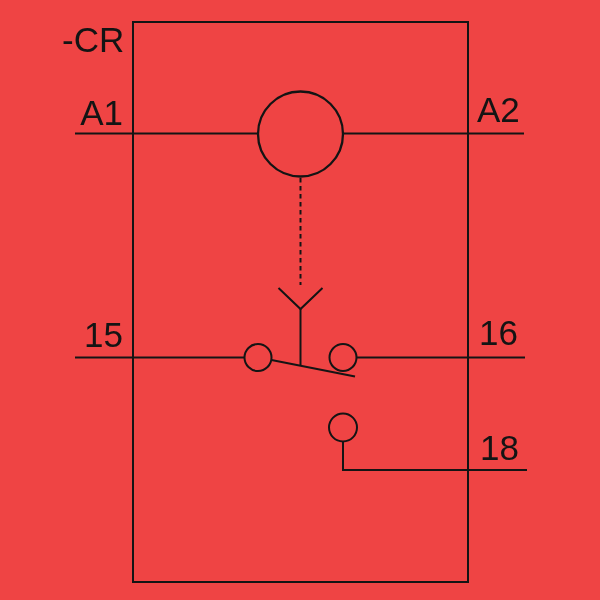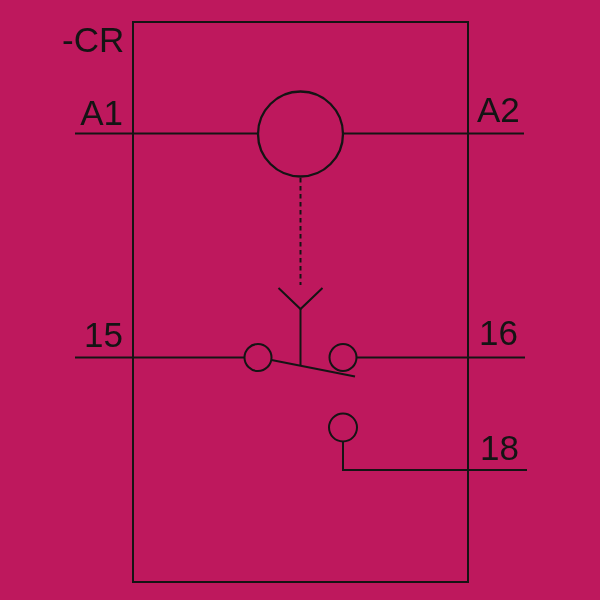--- a/index.html
+++ b/index.html
@@ -4,21 +4,21 @@
 <style>
   html, body {
     margin: 0;
     padding: 0;
     background: #ffffff;
   }
   .canvas {
     position: relative;
     width: 600px;
     height: 600px;
-    background: #be185d;
+    background: #ef4444;
     font-family: "Liberation Sans", sans-serif;
     overflow: hidden;
   }
   svg { display: block; }
   .stroke {
     fill: none;
     stroke: #141414;
     stroke-width: 2;
   }
   .stroke-thick {

